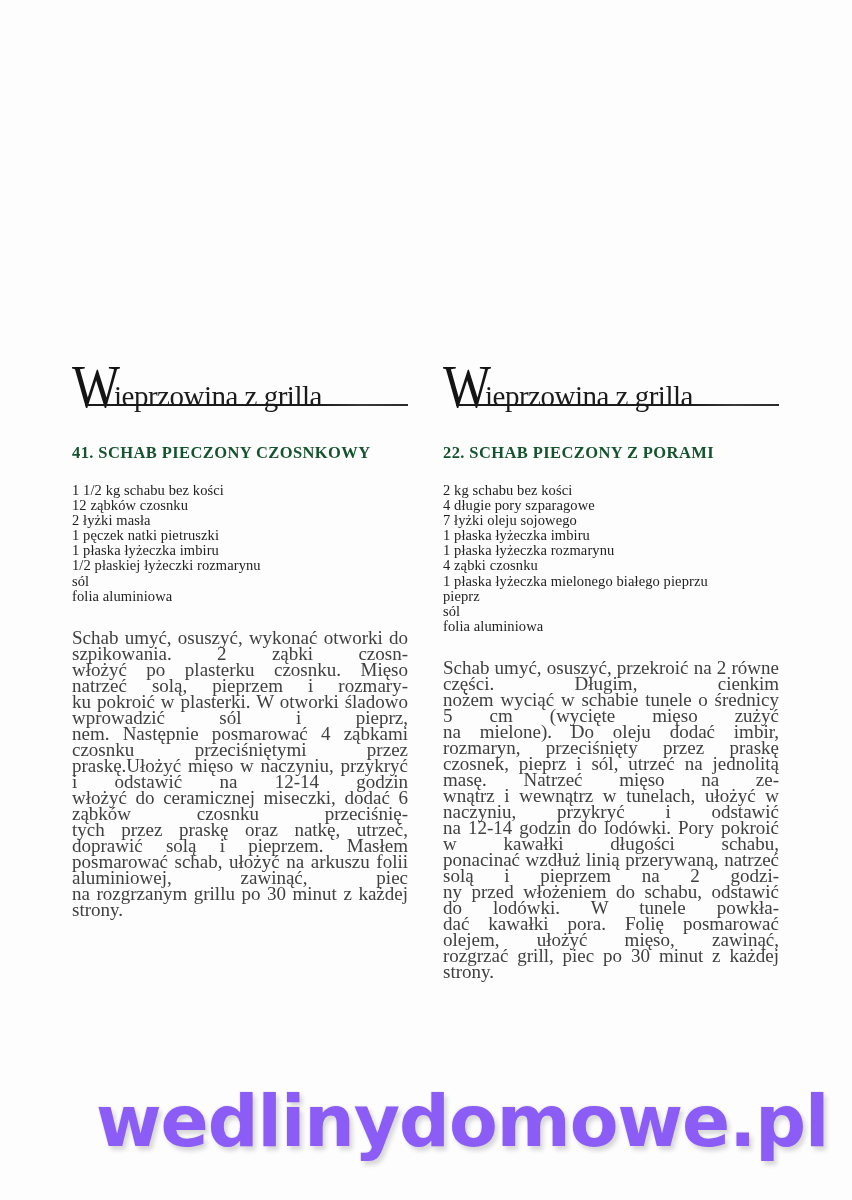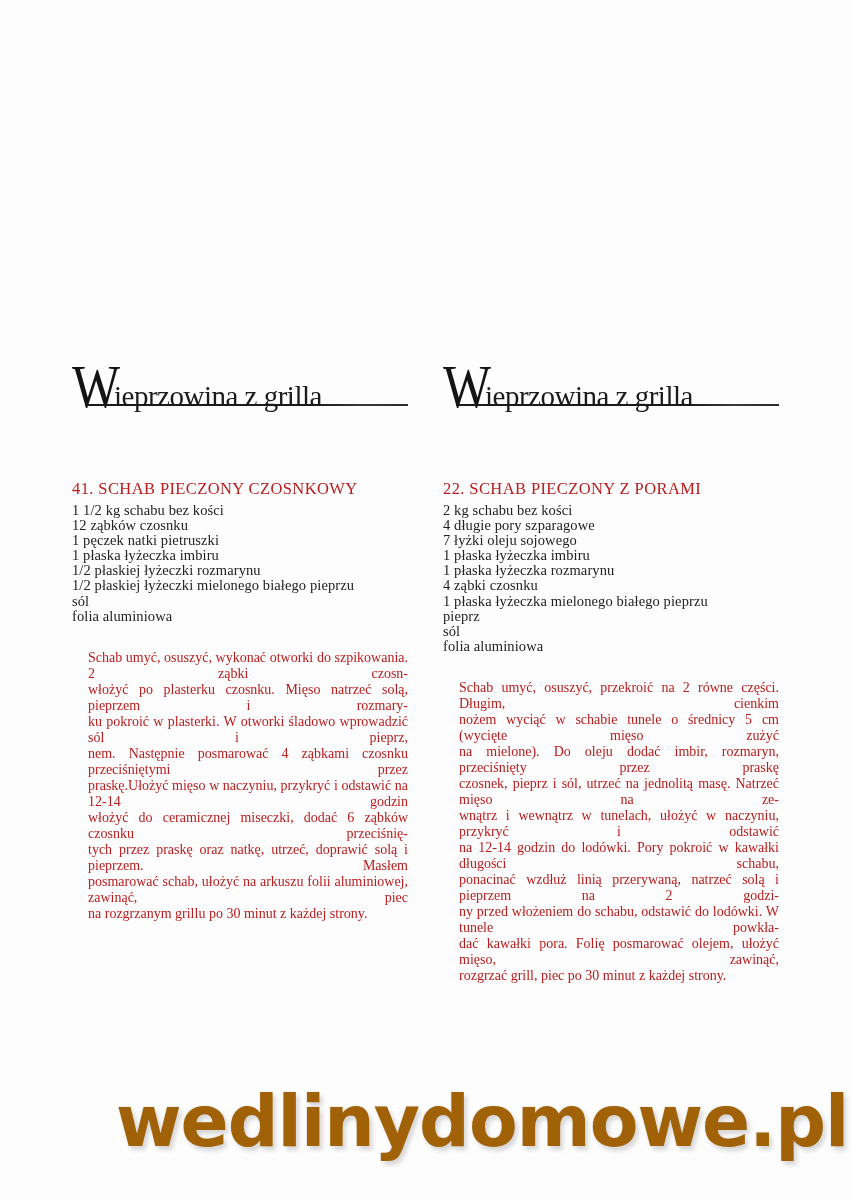--- a/index.html
+++ b/index.html
@@ -55,87 +55,85 @@
     bottom: 3px;
     font-size: 29px;
     line-height: 1;
     letter-spacing: -0.5px;
     white-space: nowrap;
     color: #1b1b1b;
   }
 
   
   .recipe-title {
-    margin-top: 65px;
+    margin-top: 29px;
     font-size: 16.5px;
-    font-weight: normal;
+    font-weight: bold;
     letter-spacing: 0.4px;
-    color: #b91c1c;
+    color: #14532d;
     white-space: nowrap;
   }
   .ingredient-list {
-    margin-top: 4px;
+    margin-top: 20px;
   }
   .ingredient-line {
     font-size: 14.5px;
     line-height: 15.1px;
     letter-spacing: 0.1px;
     color: #222222;
     white-space: nowrap;
   }
   .instructions {
     margin-top: 26px;
   }
   .instruction-line {
-    font-size: 14px;
+    font-size: 19px;
     line-height: 16px;
-    color: #b91c1c;
+    color: #404040;
     text-align: justify;
     text-align-last: justify;
-    margin-left: 16px;
   }
   .instruction-line:last-child {
     text-align-last: left;
   }
 
   
   .watermark {
     position: absolute;
     left: 96px;
     top: 1080px;
     font-family: "DejaVu Sans", sans-serif;
     font-weight: bold;
     font-size: 71px;
     letter-spacing: -1px;
     white-space: nowrap;
-    color: #a16207;
+    color: #8b5cf6;
     text-shadow: 3px 4px 4px #d7d7d7, -1px -1px 1px #efefef;
     user-select: none;
-    margin-left: 20px;
   }
 </style>
 </head>
 <body>
 
 <div class="scan-page">
 
   <div class="recipe-column col-left">
     <div class="masthead">
       <span class="dropcap">W</span>
       <span class="chapter-rest">ieprzowina z grilla</span>
       <span class="rule"></span>
     </div>
     <div class="recipe-title">41. SCHAB PIECZONY CZOSNKOWY</div>
     <div class="ingredient-list">
         <div class="ingredient-line">1 1/2 kg schabu bez kości</div>
         <div class="ingredient-line">12 ząbków czosnku</div>
+        <div class="ingredient-line">2 łyżki masła</div>
         <div class="ingredient-line">1 pęczek natki pietruszki</div>
         <div class="ingredient-line">1 płaska łyżeczka imbiru</div>
         <div class="ingredient-line">1/2 płaskiej łyżeczki rozmarynu</div>
-        <div class="ingredient-line">1/2 płaskiej łyżeczki mielonego białego pieprzu</div>
         <div class="ingredient-line">sól</div>
         <div class="ingredient-line">folia aluminiowa</div>
       </div>
     <div class="instructions">
         <div class="instruction-line">Schab umyć, osuszyć, wykonać otworki do szpikowania. 2 ząbki czosn-</div>
         <div class="instruction-line">włożyć po plasterku czosnku. Mięso natrzeć solą, pieprzem i rozmary-</div>
         <div class="instruction-line">ku pokroić w plasterki. W otworki śladowo wprowadzić sól i pieprz,</div>
         <div class="instruction-line">nem. Następnie posmarować 4 ząbkami czosnku przeciśniętymi przez</div>
         <div class="instruction-line">praskę.Ułożyć mięso w naczyniu, przykryć i odstawić na 12-14 godzin</div>
         <div class="instruction-line">włożyć do ceramicznej miseczki, dodać 6 ząbków czosnku przeciśnię-</div>

